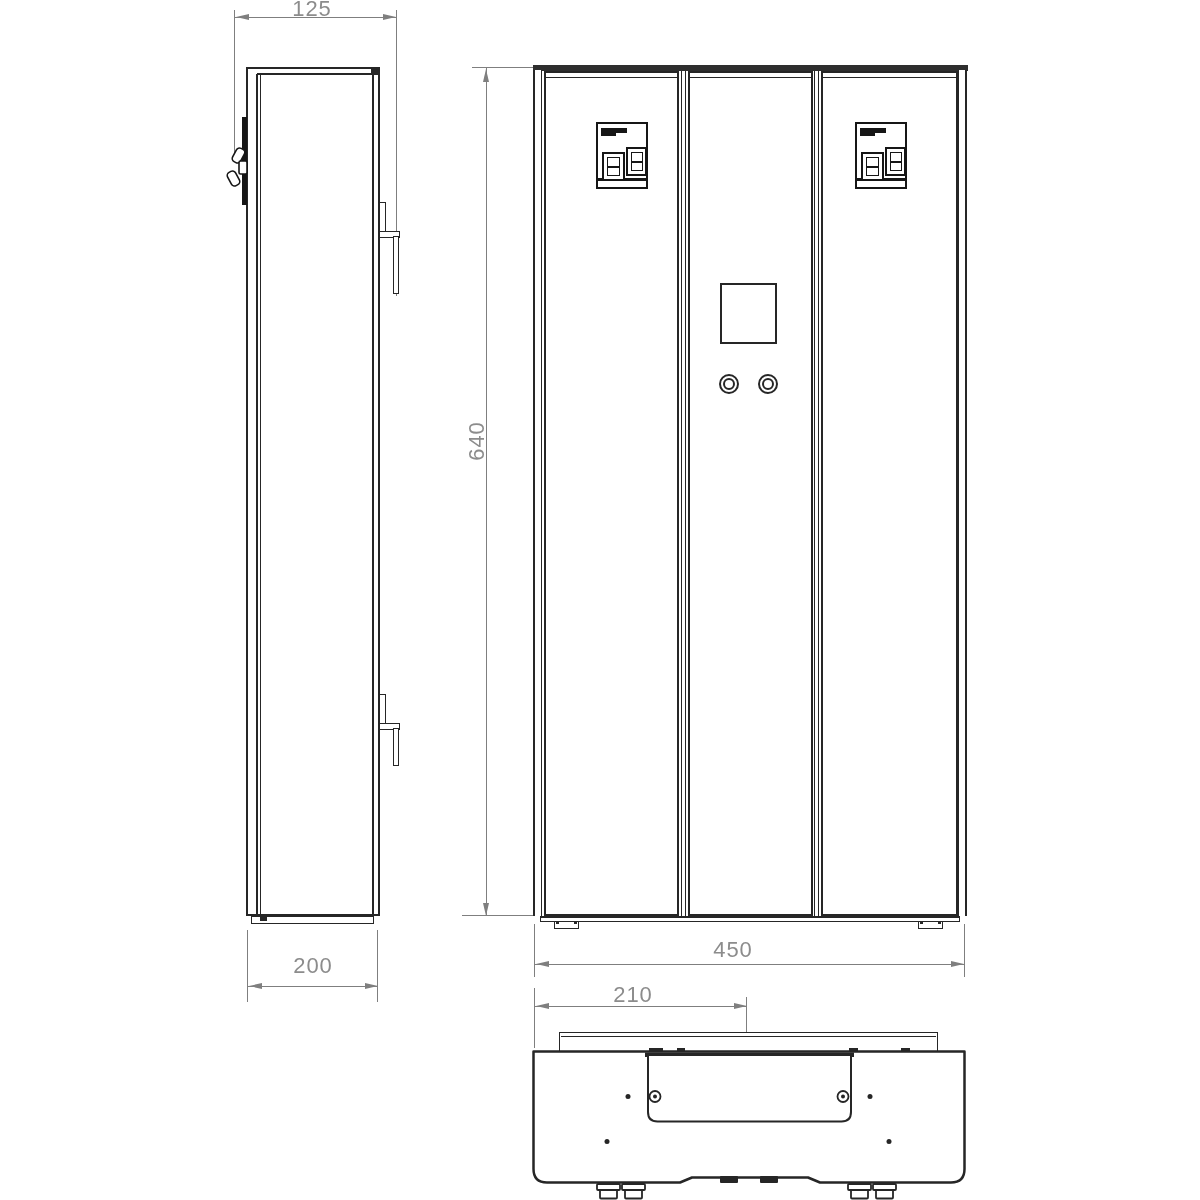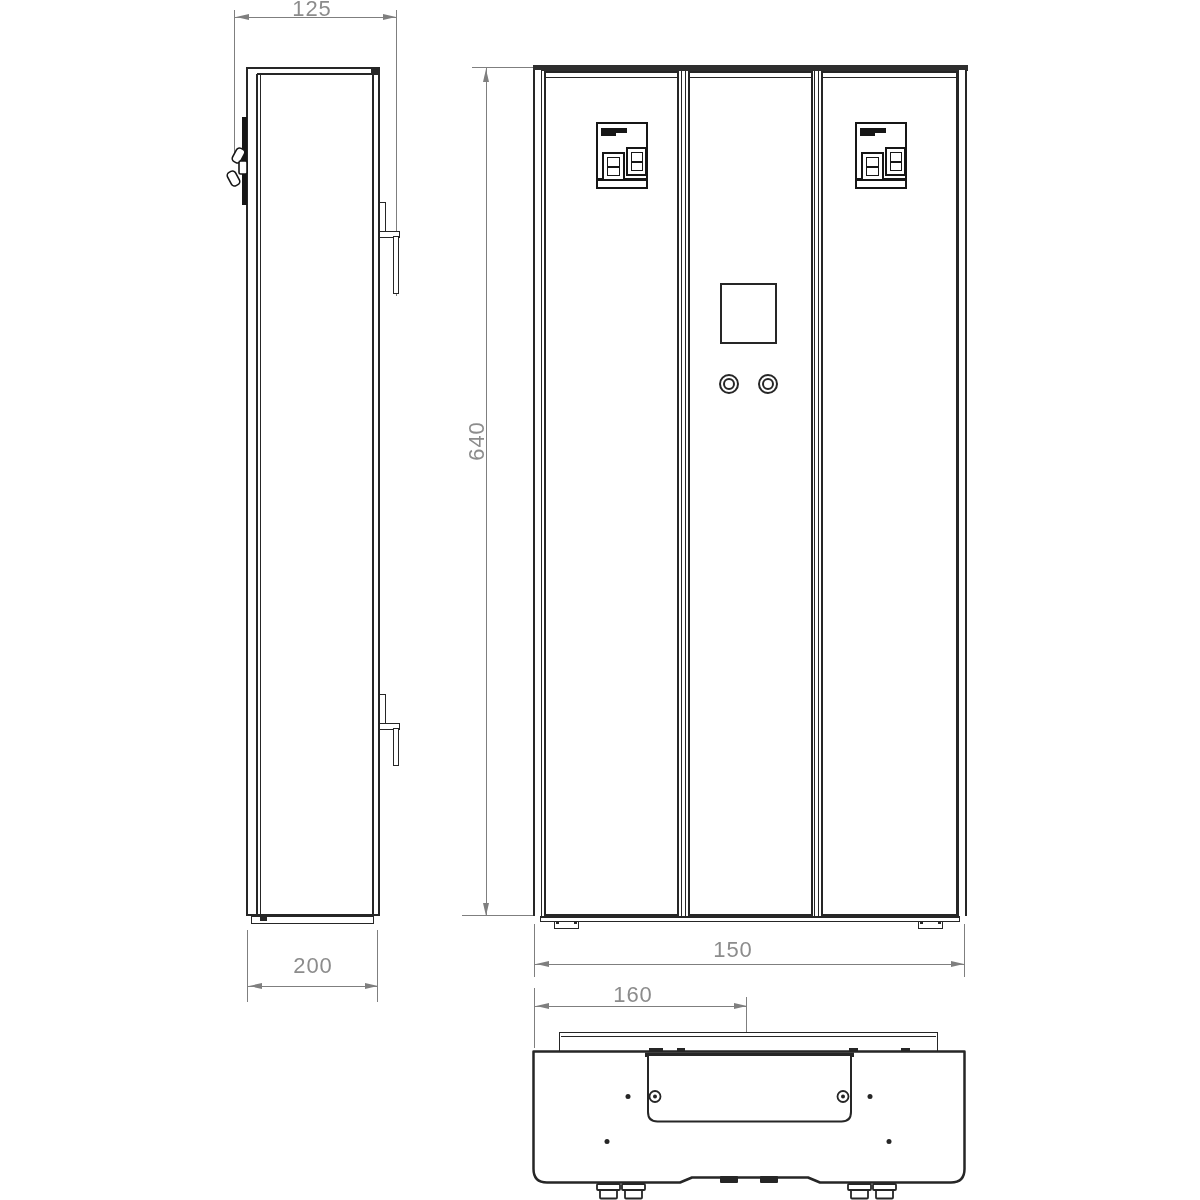--- a/index.html
+++ b/index.html
@@ -141,31 +141,31 @@
     <div class="ln" style="left:574px; top:921px; width:3px; height:3px;"></div>
     <div class="box thin" style="left:918px; top:921px; width:25px; height:8px;"></div>
     <div class="ln" style="left:920px; top:921px; width:3px; height:3px;"></div>
     <div class="ln" style="left:938px; top:921px; width:3px; height:3px;"></div>
 
     <div class="dl" style="left:534px; top:924px; width:1px; height:53px;"></div>
     <div class="dl" style="left:964px; top:924px; width:1px; height:53px;"></div>
     <div class="dl" style="left:535px; top:964px; width:430px; height:1px;"></div>
     <div class="arr l" style="left:536px; top:961px;"></div>
     <div class="arr r" style="left:951px; top:961px;"></div>
-    <div class="dimtxt" style="left:703px; top:939px;">150</div>
+    <div class="dimtxt" style="left:703px; top:939px;">450</div>
   </div>
 
   <div>
 
     <div class="dl" style="left:534px; top:988px; width:1px; height:60px;"></div>
     <div class="dl" style="left:746px; top:997px; width:1px; height:55px;"></div>
     <div class="dl" style="left:535px; top:1006px; width:212px; height:1px;"></div>
     <div class="arr l" style="left:536px; top:1003px;"></div>
     <div class="arr r" style="left:734px; top:1003px;"></div>
-    <div class="dimtxt" style="left:603px; top:984px;">160</div>
+    <div class="dimtxt" style="left:603px; top:984px;">210</div>
 
     <div class="abs" style="left:559px; top:1032px; width:379px; height:20px; border:1.5px solid var(--line); background:#fff;"></div>
     <div class="ln" style="left:561px; top:1036px; width:375px; height:1px;"></div>
     <div class="ln" style="left:649px; top:1048px; width:14px; height:4px;"></div>
     <div class="ln" style="left:677px; top:1048px; width:8px; height:4px;"></div>
     <div class="ln" style="left:849px; top:1048px; width:9px; height:4px;"></div>
     <div class="ln" style="left:901px; top:1048px; width:9px; height:4px;"></div>
 
     <svg class="abs" style="left:532px; top:1050px;" width="434" height="150" viewBox="0 0 434 150">
       <path d="M 1.5,1.5 H 432.5 V 119 Q 432.5,132.5 419,132.5 H 288 L 276,127.5 H 160 L 148,132.5 H 15 Q 1.5,132.5 1.5,119 Z" style="fill:#fff; stroke:var(--line,#262626); stroke-width:2.5; stroke-linejoin:round;"></path>

